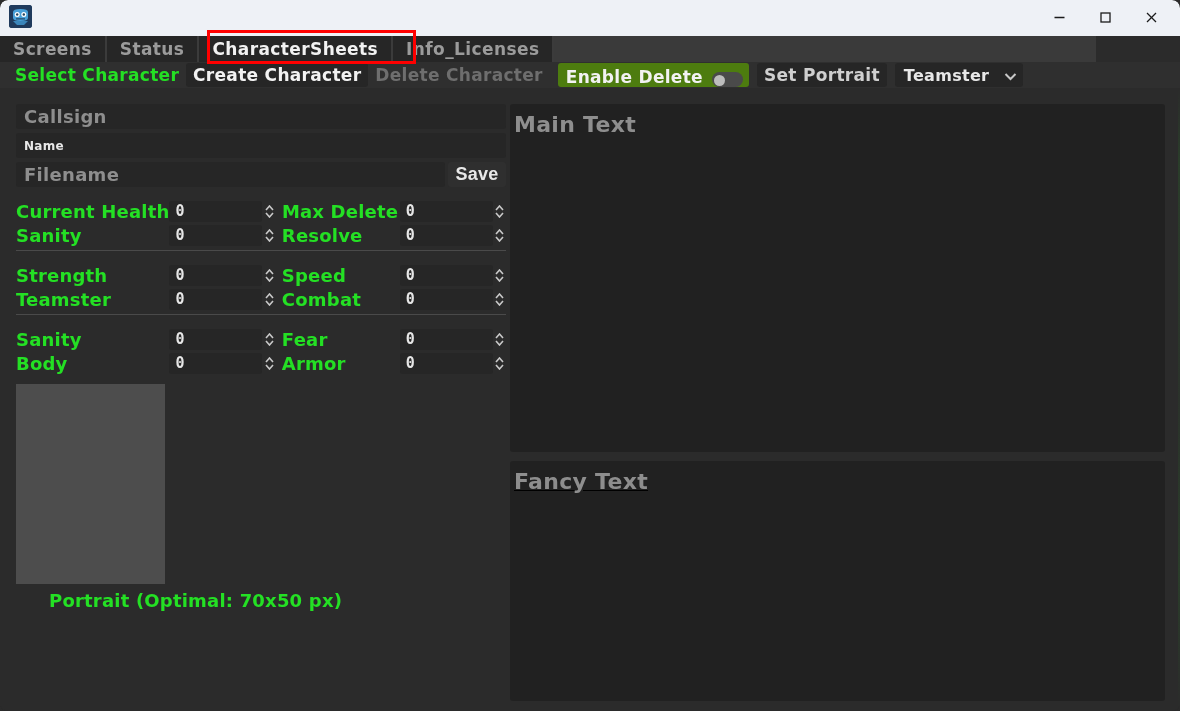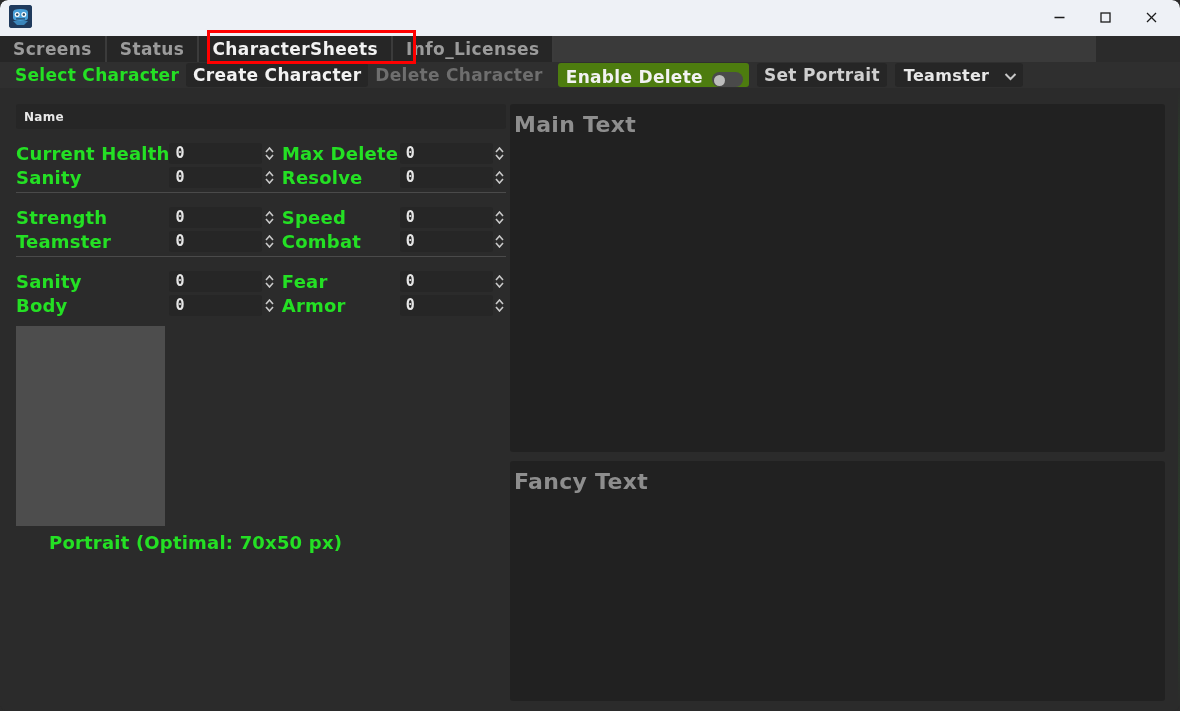--- a/index.html
+++ b/index.html
@@ -346,21 +346,21 @@
     width: 655px;
   }
   .textarea {
     background: #212121;
     border-radius: 3px;
     padding: 8px 0 0 4px;
     box-sizing: border-box;
     cursor: text;
   }
   #main-text-area { height: 348px; margin-bottom: 9px; }
-  #fancy-text-area { height: 240px; }
+  #fancy-text-area { height: 240px; text-decoration: underline; }
   .textarea .ph {
     font-size: 22px;
     font-weight: bold;
     letter-spacing: 0.3px;
     color: #8e8e8e;
   }
 
   
   #right-edge {
     position: absolute;
@@ -445,25 +445,34 @@
             <path d="M1.5 2 L6.5 7 L11.5 2" fill="none" stroke="#c8c8c8" stroke-width="2"></path>
           </svg>
       </span>
     </div>
   </div>
 
   <div id="content">
 
     <div id="left-pane">
 
+      <div class="field">
+        <span class="ph">Callsign</span>
+      </div>
 
       <div class="field">
         <span class="val">Name</span>
       </div>
 
+      <div id="filename-row">
+        <div class="field" id="filename-field">
+          <span class="ph">Filename</span>
+        </div>
+        <button id="save-btn">Save</button>
+      </div>
 
       <div class="stat-group">
         <div class="stat-row">
           <span class="stat-label l1">Current Health</span>
           <div class="spin">
               <span class="num">0</span>
             </div>
           <div class="spin-arrows">
             <svg width="9" height="6" viewBox="0 0 9 6">
                 <path d="M1 5 L4.5 1 L8 5" fill="none" stroke="#c9c9c9" stroke-width="1.6"></path>

